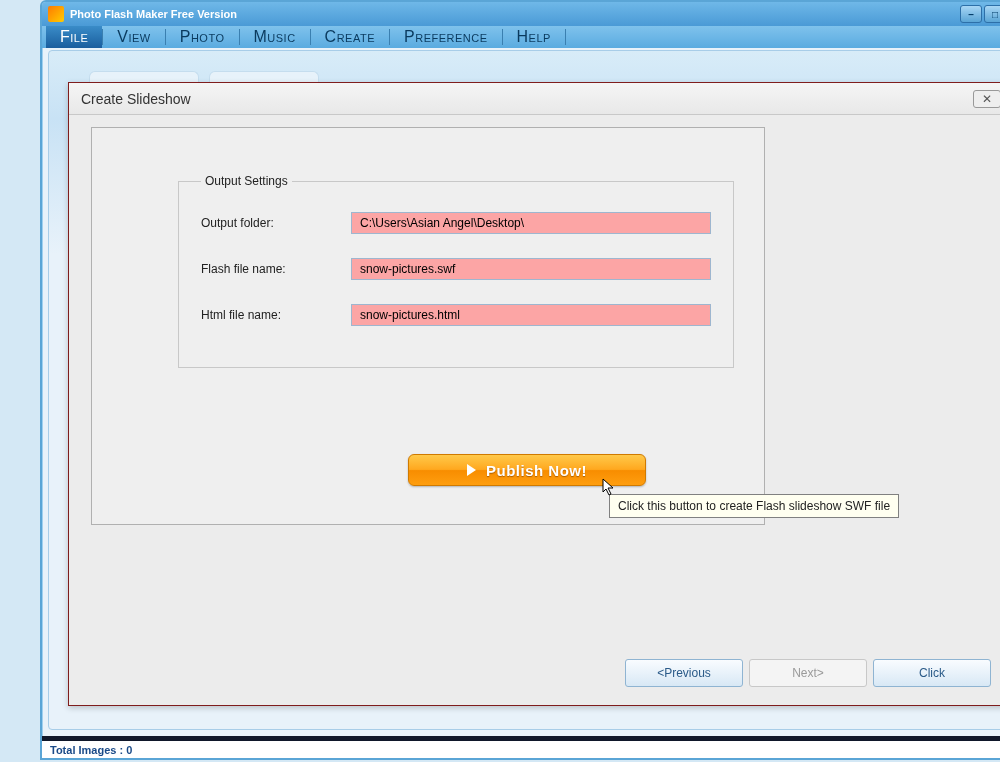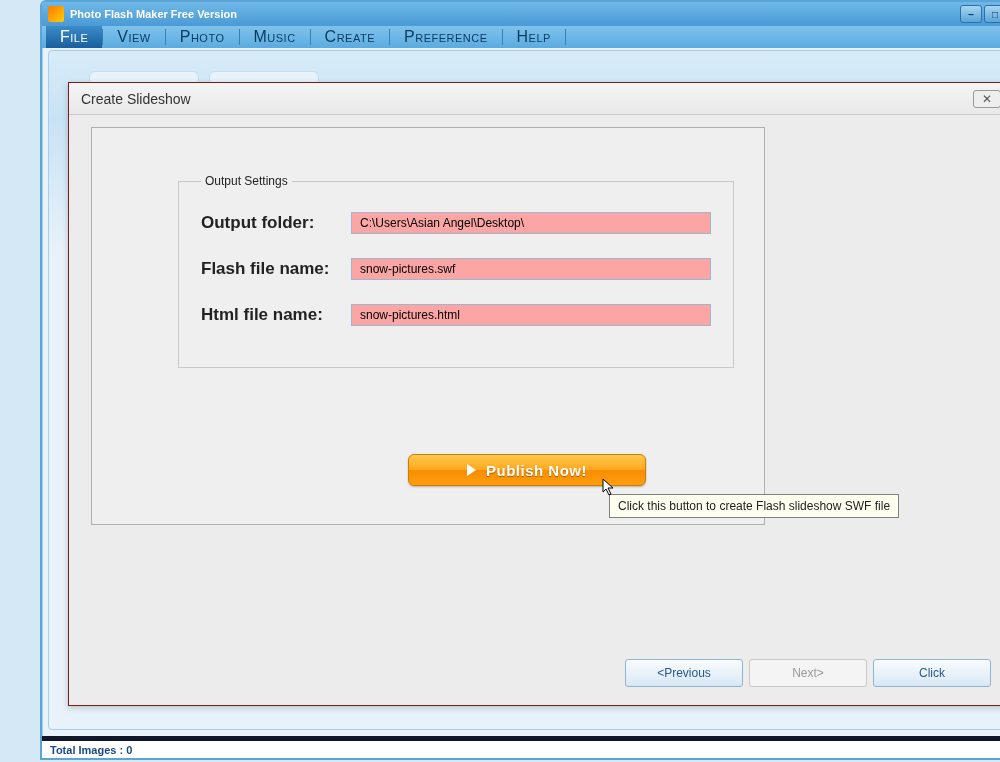--- a/index.html
+++ b/index.html
@@ -33,21 +33,21 @@
 .dialog-close { margin-left: auto; width: 28px; height: 18px; border: 1px solid #999; border-radius: 3px; background: #eee; display: flex; align-items: center; justify-content: center; cursor: pointer; font-size: 12px; color: #555; }
 
 .dialog-body { position: absolute; top: 44px; left: 22px; right: 22px; bottom: 70px; }
 
 .panel { position: absolute; top: 0; left: 0; width: 674px; height: 398px; background: #efefef; border: 1px solid #b0b0b0; }
 
 fieldset.settings { position: absolute; top: 46px; left: 86px; width: 556px; height: 194px; border: 1px solid #c8c8c8; padding: 0 22px; }
 fieldset.settings legend { font-size: 12px; color: #222; padding: 0 4px; }
 
 .row { display: flex; align-items: center; margin-top: 24px; }
-.row label { width: 150px; font-size: 17px; color: #222; font-weight: bold; }
+.row label { width: 150px; font-size: 12px; color: #222; }
 .row input { flex: 1; height: 22px; border: 1px solid #9eb6cf; padding: 0 8px; font-size: 12px; background: #fca5a5; }
 
 .publish-btn { position: absolute; top: 326px; left: 316px; width: 238px; height: 32px; border-radius: 6px; border: 1px solid #d07a00; background: linear-gradient(to bottom,#ffc94a 0%, #ffa81f 48%, #f88d00 52%, #ff9e0f 100%); color: #fff; font-size: 15px; font-weight: bold; letter-spacing: 0.5px; display: flex; align-items: center; justify-content: center; cursor: pointer; text-shadow: 0 1px 1px rgba(120,60,0,0.6); gap: 10px; box-shadow: 0 1px 2px rgba(0,0,0,0.25); }
 .play-tri { width: 0; height: 0; border-left: 9px solid #fff; border-top: 6px solid transparent; border-bottom: 6px solid transparent; }
 
 .cursor { position: absolute; top: 350px; left: 510px; width: 14px; height: 20px; z-index: 5; }
 .cursor svg { display: block; }
 
 .tooltip { position: absolute; top: 366px; left: 517px; background: #fffff0; border: 1px solid #808080; padding: 4px 8px; font-size: 12px; color: #222; white-space: nowrap; }
 

